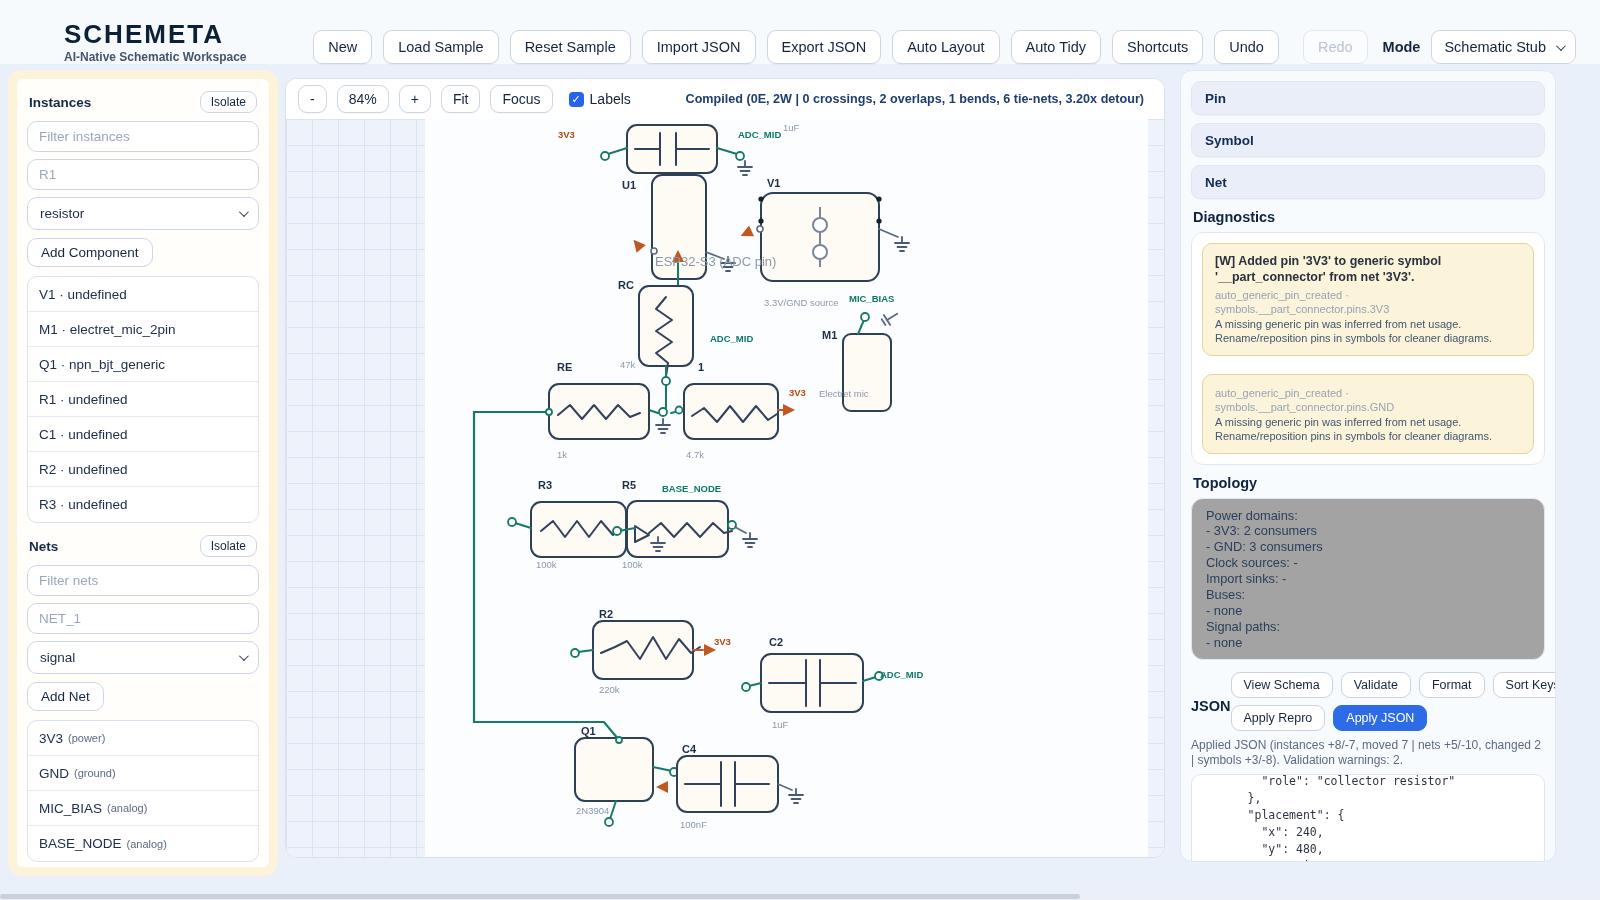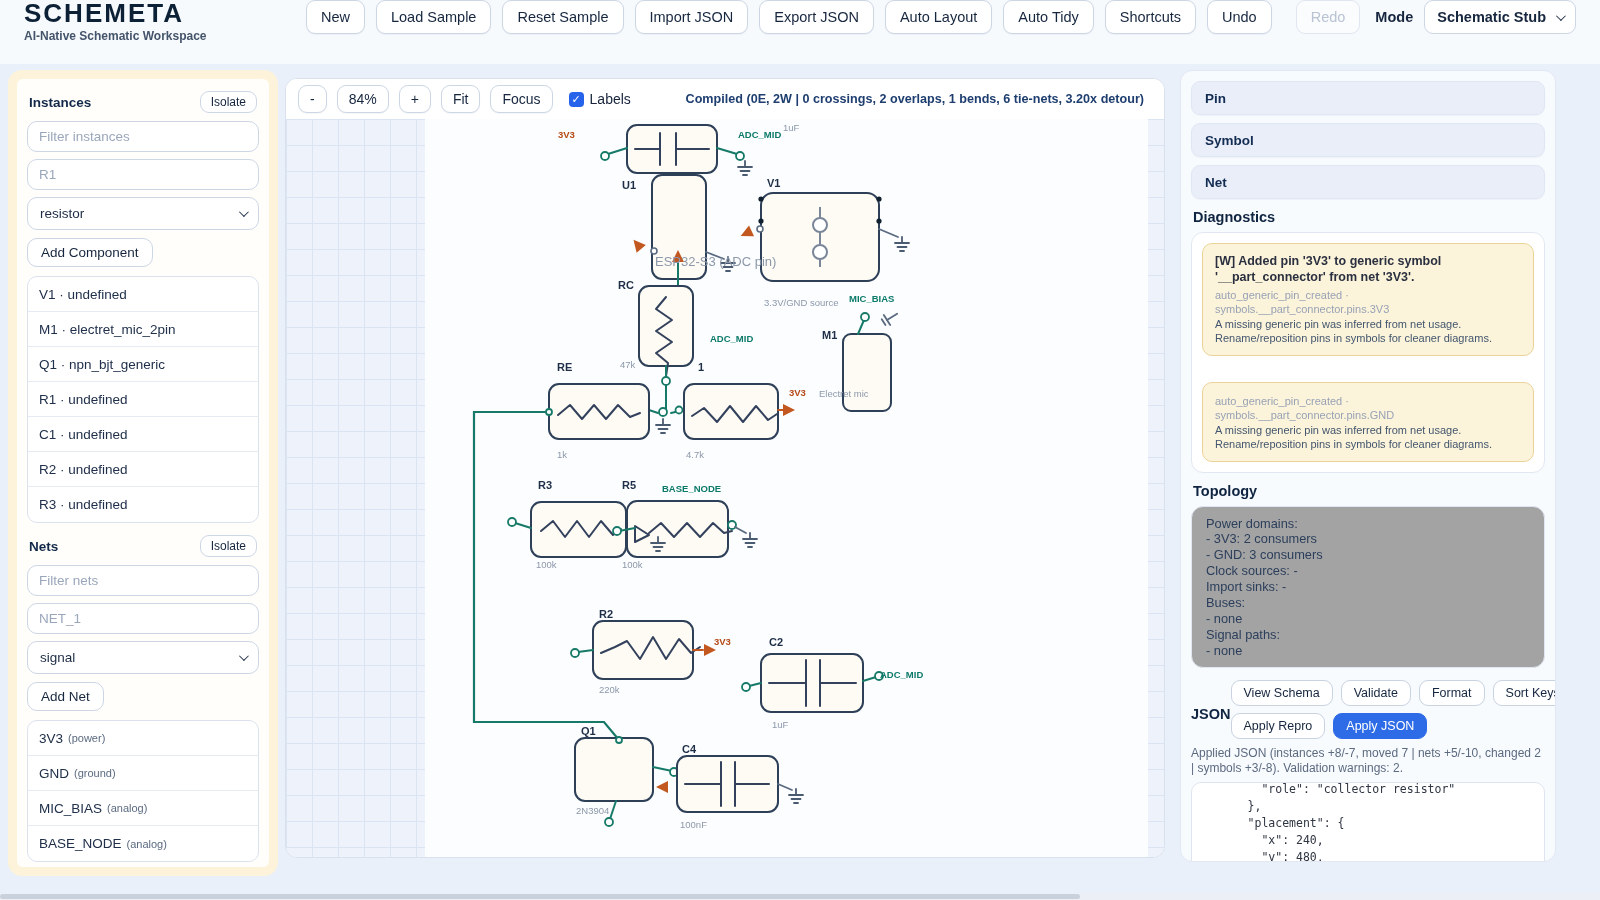--- a/index.html
+++ b/index.html
@@ -1,28 +1,28 @@
 <!DOCTYPE html>
 <html><head>
 <meta charset="utf-8">
 <style>
   * { margin:0; padding:0; box-sizing:border-box; }
   html,body { width:1600px; height:900px; overflow:hidden; }
   body { position:relative; background:#e9f0fa; font-family:"Liberation Sans", sans-serif; color:#1a2b44; }
 
   
-  .header { position:absolute; left:0; top:0; width:1600px; height:64px; background:#f7fafd; display:flex; align-items:flex-start; }
+  .header { position:absolute; left:0; top:0; width:1600px; height:64px; background:#f7fafd; display:flex; align-items:flex-end;padding-left:40px; }
   .logo-wrap { margin-left:24px; }
   .logo { font-size:26px; font-weight:bold; letter-spacing:2px; color:#0d2136; line-height:1.05; }
   .tagline { font-size:12px; font-weight:bold; color:#44546a; margin-top:2px; }
   .hbtns { display:flex; align-items:center; gap:11px; margin-left:auto; margin-right:24px; }
   .btn { background:#fff; border:1px solid #ccd6e4; border-radius:9px; padding:8px 14px; font-size:14.5px; color:#16263e; font-family:inherit; cursor:pointer; box-shadow:0 1px 1px rgba(30,50,90,.05); white-space:nowrap; }
   .btn.disabled { color:#b9c3d3; border-color:#e0e7f0; background:#fbfcfe; box-shadow:none; }
   .mode-label { font-size:14.5px; font-weight:bold; color:#16263e; margin-left:4px; }
-  .selectbox { background:#fff; border:1px solid #ccd6e4; border-radius:9px; padding:8px 12px; font-size:14.5px; color:#16263e; display:flex; align-items:center; gap:10px; cursor:pointer;font-weight:bold; }
+  .selectbox { background:#fff; border:1px solid #ccd6e4; border-radius:9px; padding:8px 12px; font-size:14.5px; color:#16263e; display:flex; align-items:center; gap:10px; cursor:pointer; }
   .chev { width:7px; height:7px; border-right:1.8px solid #2b3a52; border-bottom:1.8px solid #2b3a52; transform:rotate(45deg) translateY(-2px); display:inline-block; }
 
   
   .lsb { position:absolute; left:8px; top:70px; width:270px; height:806px; background:#fcf3da; border-radius:14px; padding:9px; }
   .lsb-card { background:#fffefb; border-radius:6px; height:100%; padding:10px; overflow:hidden; }
   .sec-head { display:flex; align-items:center; justify-content:space-between; margin:2px 2px 8px 2px; }
   .sec-title { font-size:13.5px; font-weight:bold; color:#13294a; }
   .pill-btn { background:#fff; border:1px solid #ccd6e4; border-radius:9px; padding:3px 10px; font-size:12px; color:#16263e; cursor:pointer; }
   .s-input { width:100%; height:31px; border:1px solid #ccd6e4; border-radius:10px; padding:0 11px; font-size:13.5px; color:#1c2c44; font-family:inherit; background:#fff; margin-bottom:7px; }
   .s-input::placeholder { color:#9aa7bb; }
@@ -67,21 +67,21 @@
   .gs   { fill:none; stroke:#5a6a80; stroke-width:1.8; stroke-linecap:round; }
   .gnd  { stroke:#4a5a70; stroke-width:1.8; stroke-linecap:round; }
   .oar  { fill:#c2571f; }
   .os   { fill:none; stroke:#c2571f; stroke-width:2; stroke-linecap:round; }
 
   
   .rsb { position:absolute; left:1180px; top:70px; width:376px; height:792px; background:#f8fbfe; border:1px solid #e2e8f3; border-radius:12px; padding:10px; overflow:hidden; }
   .rsec { height:34px; background:#e9eef9; border:1px solid #e0e7f4; border-radius:9px; display:flex; align-items:center; padding-left:13px; font-size:13.5px; font-weight:bold; color:#132c52; margin-bottom:8px; cursor:pointer; box-shadow:0 1px 1px rgba(30,50,90,.04); }
   .rhead { font-size:14.5px; font-weight:bold; color:#0f2440; margin:10px 2px 7px 2px; }
   .diag-box { background:#fff; border:1px solid #e1e7f2; border-radius:12px; padding:10px; }
-  .warn { background:#fcf4da; border:1px solid #e9d398; border-radius:10px; padding:9px 12px; margin-bottom:26px; }
+  .warn { background:#fcf4da; border:1px solid #e9d398; border-radius:10px; padding:9px 12px; margin-bottom:18px; }
   .warn:last-child { margin-bottom:0; }
   .warn-title { font-size:12.5px; font-weight:bold; color:#2b3040; line-height:1.3; }
   .warn-meta  { font-size:11px; color:#98a2b6; line-height:1.32; margin-top:2px; }
   .warn-body  { font-size:11px; color:#42556e; line-height:1.32; }
   .topo-box { background:#a3a3a3; border:1px solid #e1e7f2; border-radius:12px; padding:9px 14px; font-size:12.8px; color:#2b3e5b; line-height:1.24; }
   .json-row { display:flex; margin-top:12px; }
   .json-title { font-size:14.5px; font-weight:bold; color:#0f2440; width:52px; padding-top:26px; }
   .json-btns { display:flex; flex-direction:column; gap:7px; }
   .jrow { display:flex; gap:8px; }
   .jbtn { background:#fff; border:1px solid #c9d3e2; border-radius:9px; padding:5px 12px; font-size:12.5px; color:#16263e; cursor:pointer; white-space:nowrap; }

